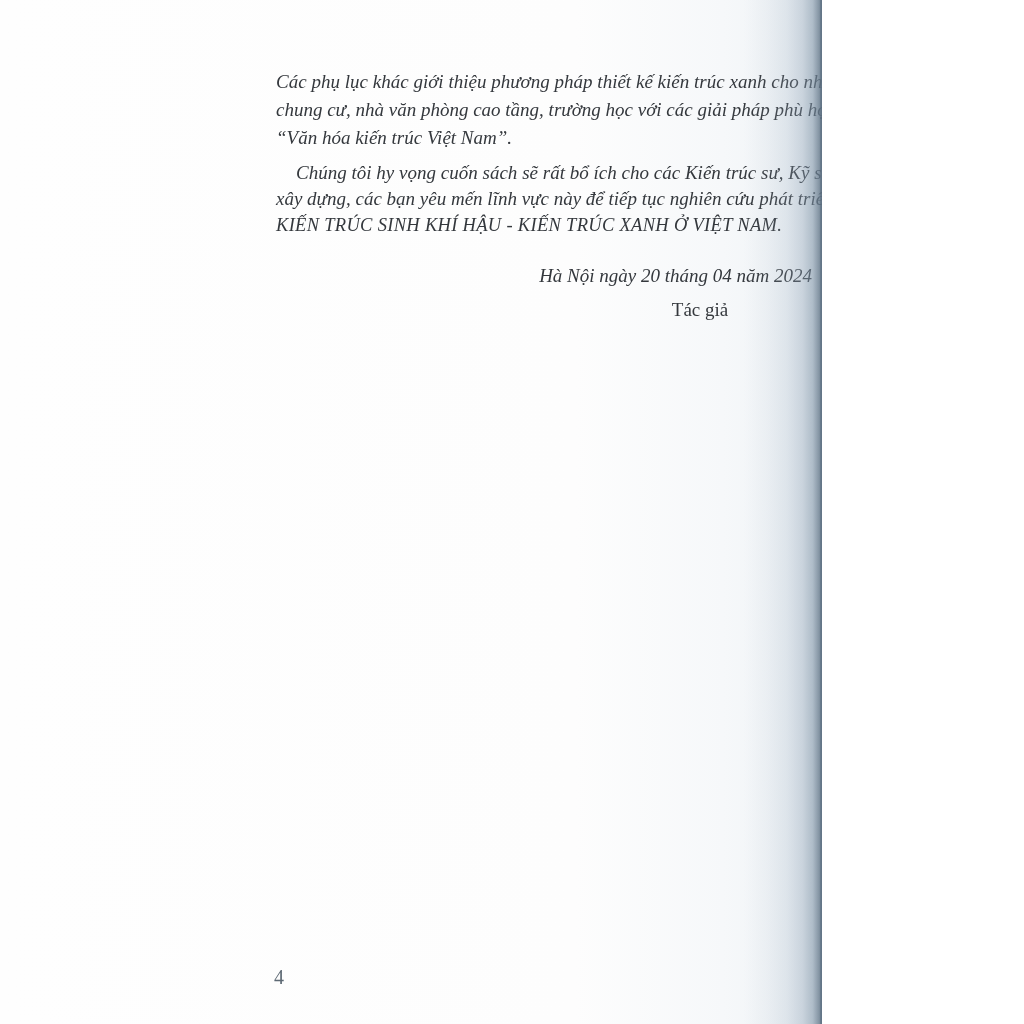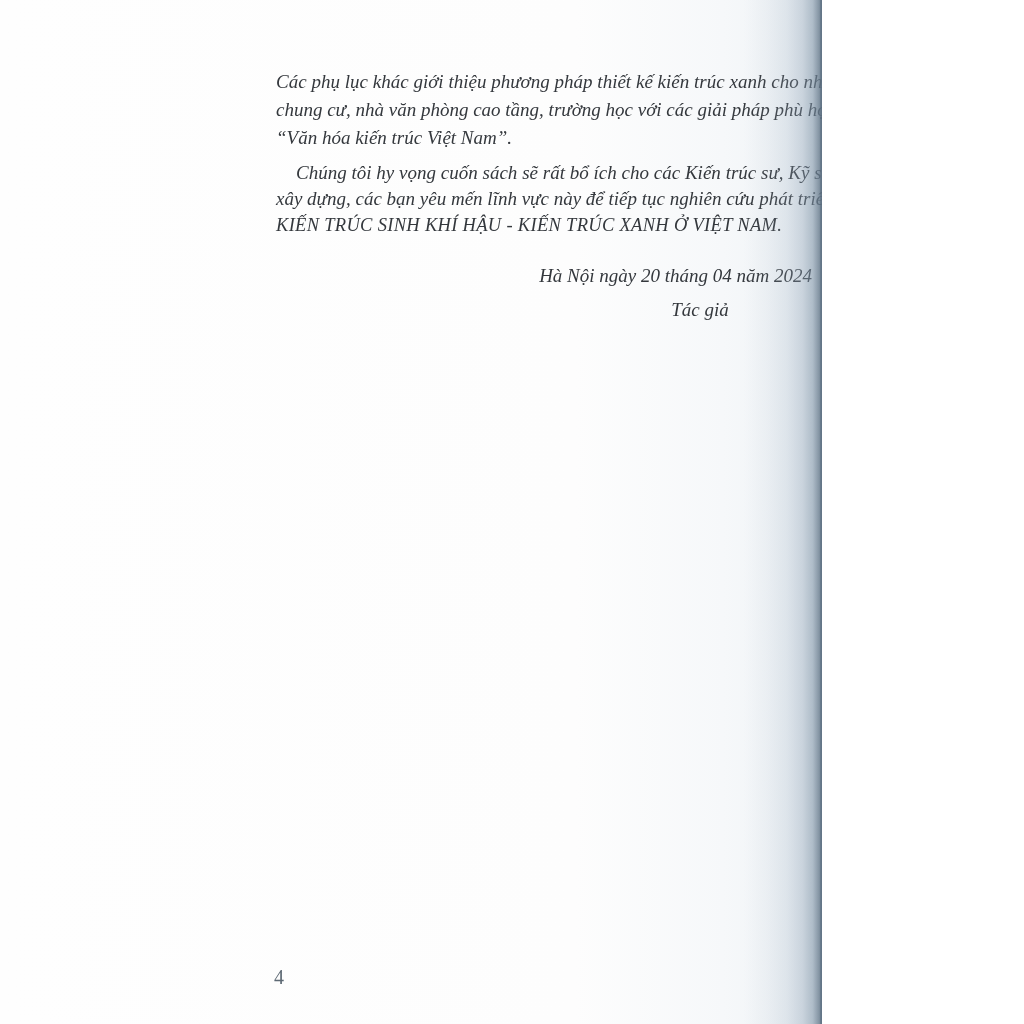--- a/index.html
+++ b/index.html
@@ -43,21 +43,21 @@
   .p2{margin-top:8px;}
   .p2 .jline,.p2 .lastline{line-height:26px;height:26px;}
   .indent{padding-left:20px;}
   .caps{font-size:18.5px;letter-spacing:0.3px;}
   .dateline{
     position:absolute;left:430px;top:265px;width:382px;text-align:right;
     font-style:italic;font-size:19px;color:#34383d;white-space:nowrap;
   }
   .author{
     position:absolute;left:638px;top:299px;width:124px;text-align:center;
-    font-style:italic;font-size:19px;color:#34383d;
+    font-size:19px;color:#34383d;
   }
   .pagenum{
     position:absolute;left:274px;top:966px;
     font-size:20px;color:#5d6974;
   }
 </style>
 </head>
 <body>
 
 <div class="stage">

